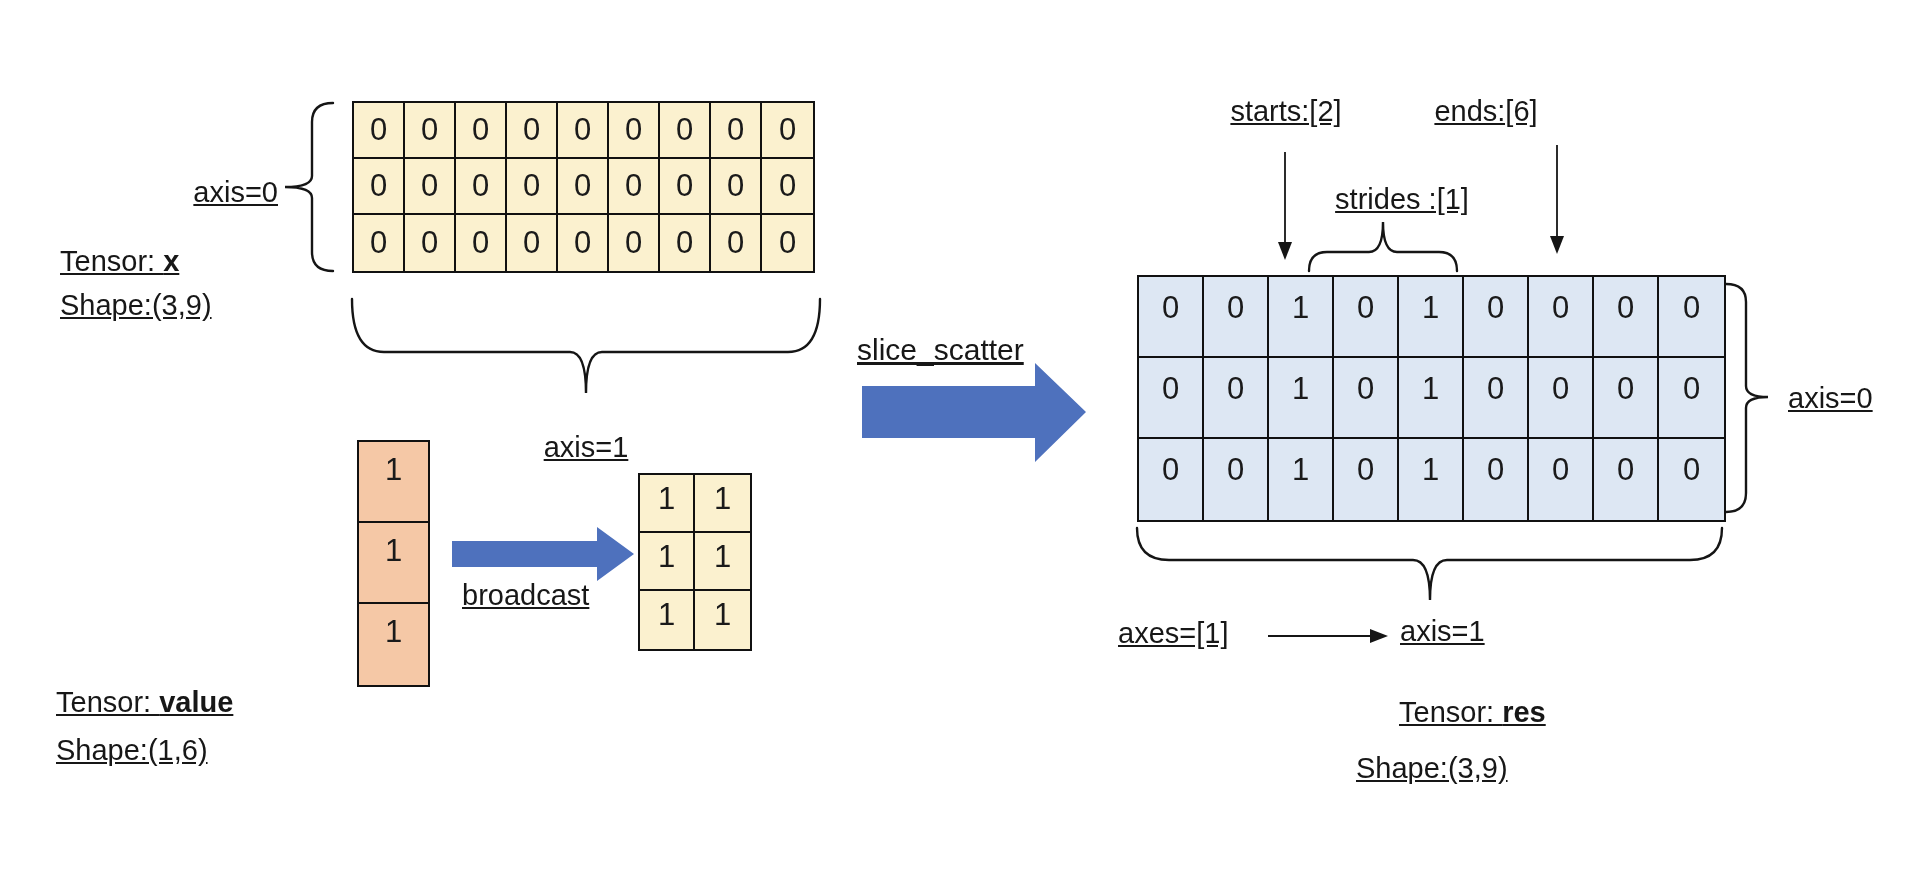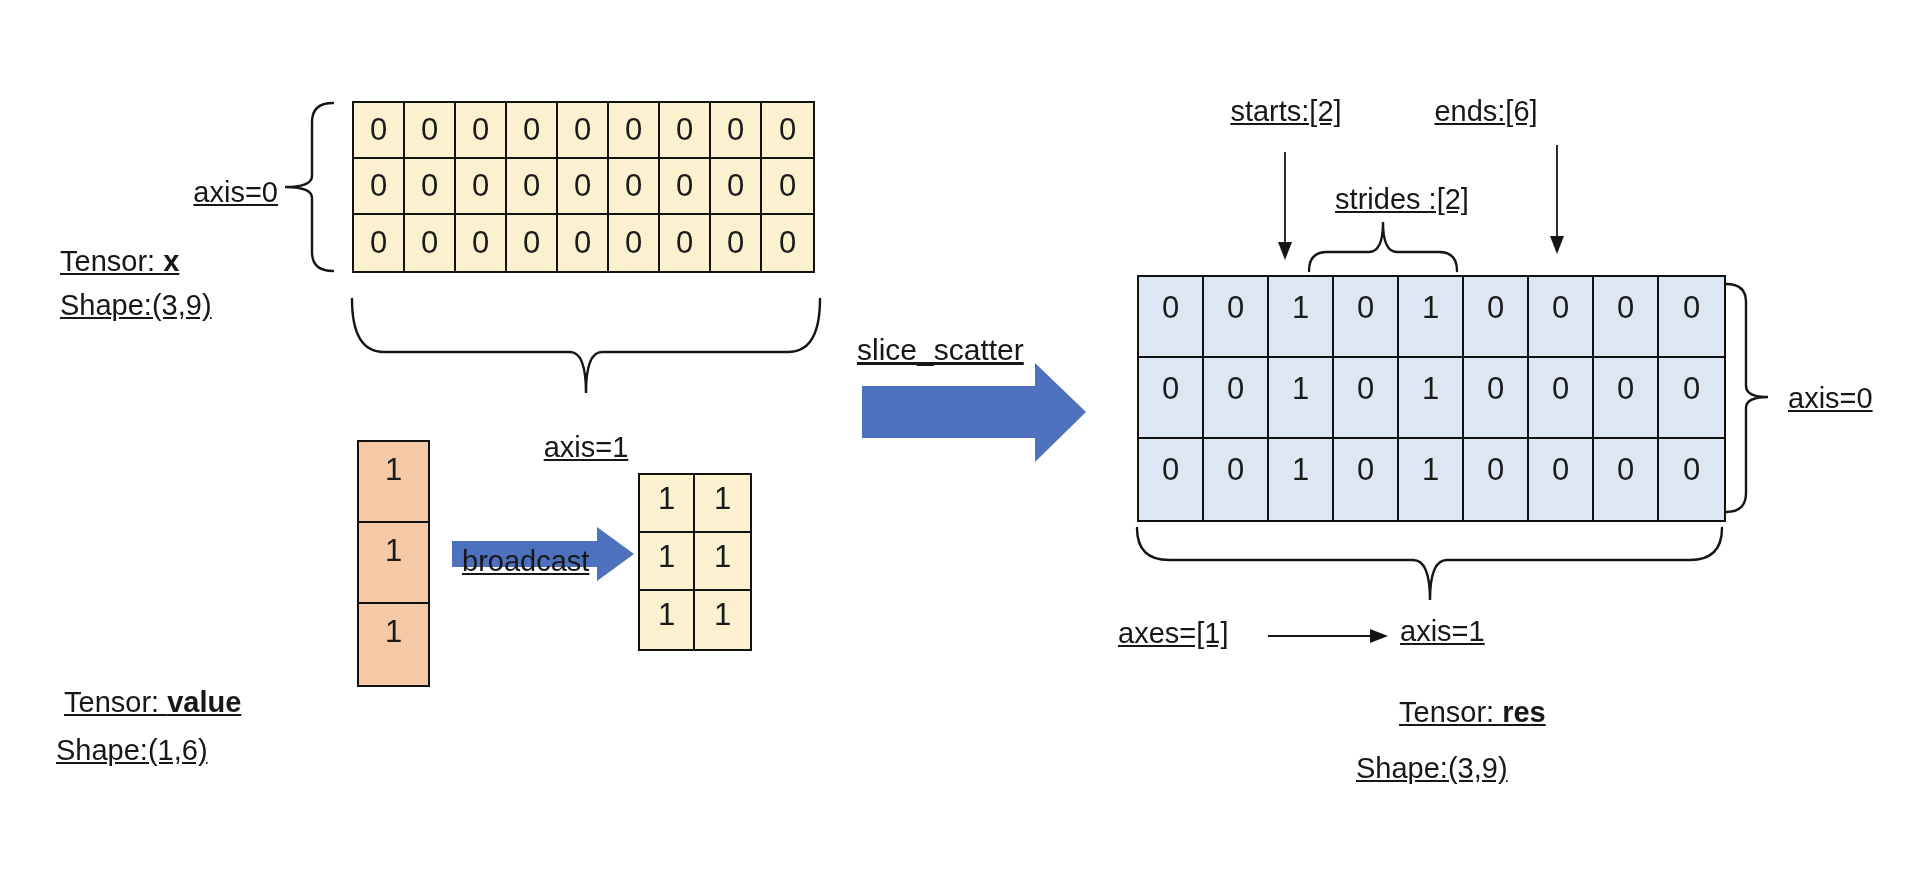--- a/index.html
+++ b/index.html
@@ -96,37 +96,37 @@
     </div>
   <div class="lbl ctr" style="left:521px;top:431px;width:130px;">axis=1</div>
   <div class="lbl" style="left:60px;top:245px;"><span>Tensor: </span><b>x</b></div>
   <div class="lbl" style="left:60px;top:289px;">Shape:(3,9)</div>
 
   <div class="tgrid grid-value" style="left:357px;top:440px;grid-template-columns:repeat(1,69px);grid-auto-rows:81px;">
       <div class="cell lastcol">1</div>
       <div class="cell lastcol">1</div>
       <div class="cell lastcol lastrow">1</div>
     </div>
-  <div class="lbl" style="left:462px;top:545px;">broadcast</div>
+  <div class="lbl" style="left:462px;top:579px;">broadcast</div>
   <div class="tgrid grid-bcast" style="left:638px;top:473px;grid-template-columns:repeat(2,55px);grid-auto-rows:58px;">
       <div class="cell">1</div>
       <div class="cell lastcol">1</div>
       <div class="cell">1</div>
       <div class="cell lastcol">1</div>
       <div class="cell lastrow">1</div>
       <div class="cell lastcol lastrow">1</div>
     </div>
-  <div class="lbl" style="left:56px;top:686px;margin-left:8px;"><span>Tensor: </span><b>value</b></div>
+  <div class="lbl" style="left:56px;top:686px;"><span>Tensor: </span><b>value</b></div>
   <div class="lbl" style="left:56px;top:734px;">Shape:(1,6)</div>
 
   <div class="lbl" style="left:857px;top:333px;font-size:30px;">slice_scatter</div>
 
   <div class="lbl ctr" style="left:1220px;top:95px;width:132px;">starts:[2]</div>
   <div class="lbl ctr" style="left:1420px;top:95px;width:132px;">ends:[6]</div>
-  <div class="lbl ctr" style="left:1322px;top:183px;width:160px;">strides :[2]</div>
+  <div class="lbl ctr" style="left:1322px;top:183px;width:160px;">strides :[1]</div>
   <div class="tgrid grid-res" style="left:1137px;top:275px;grid-template-columns:repeat(9,65px);grid-auto-rows:81px;">
       <div class="cell">0</div>
       <div class="cell">0</div>
       <div class="cell">1</div>
       <div class="cell">0</div>
       <div class="cell">1</div>
       <div class="cell">0</div>
       <div class="cell">0</div>
       <div class="cell">0</div>
       <div class="cell lastcol">0</div>

